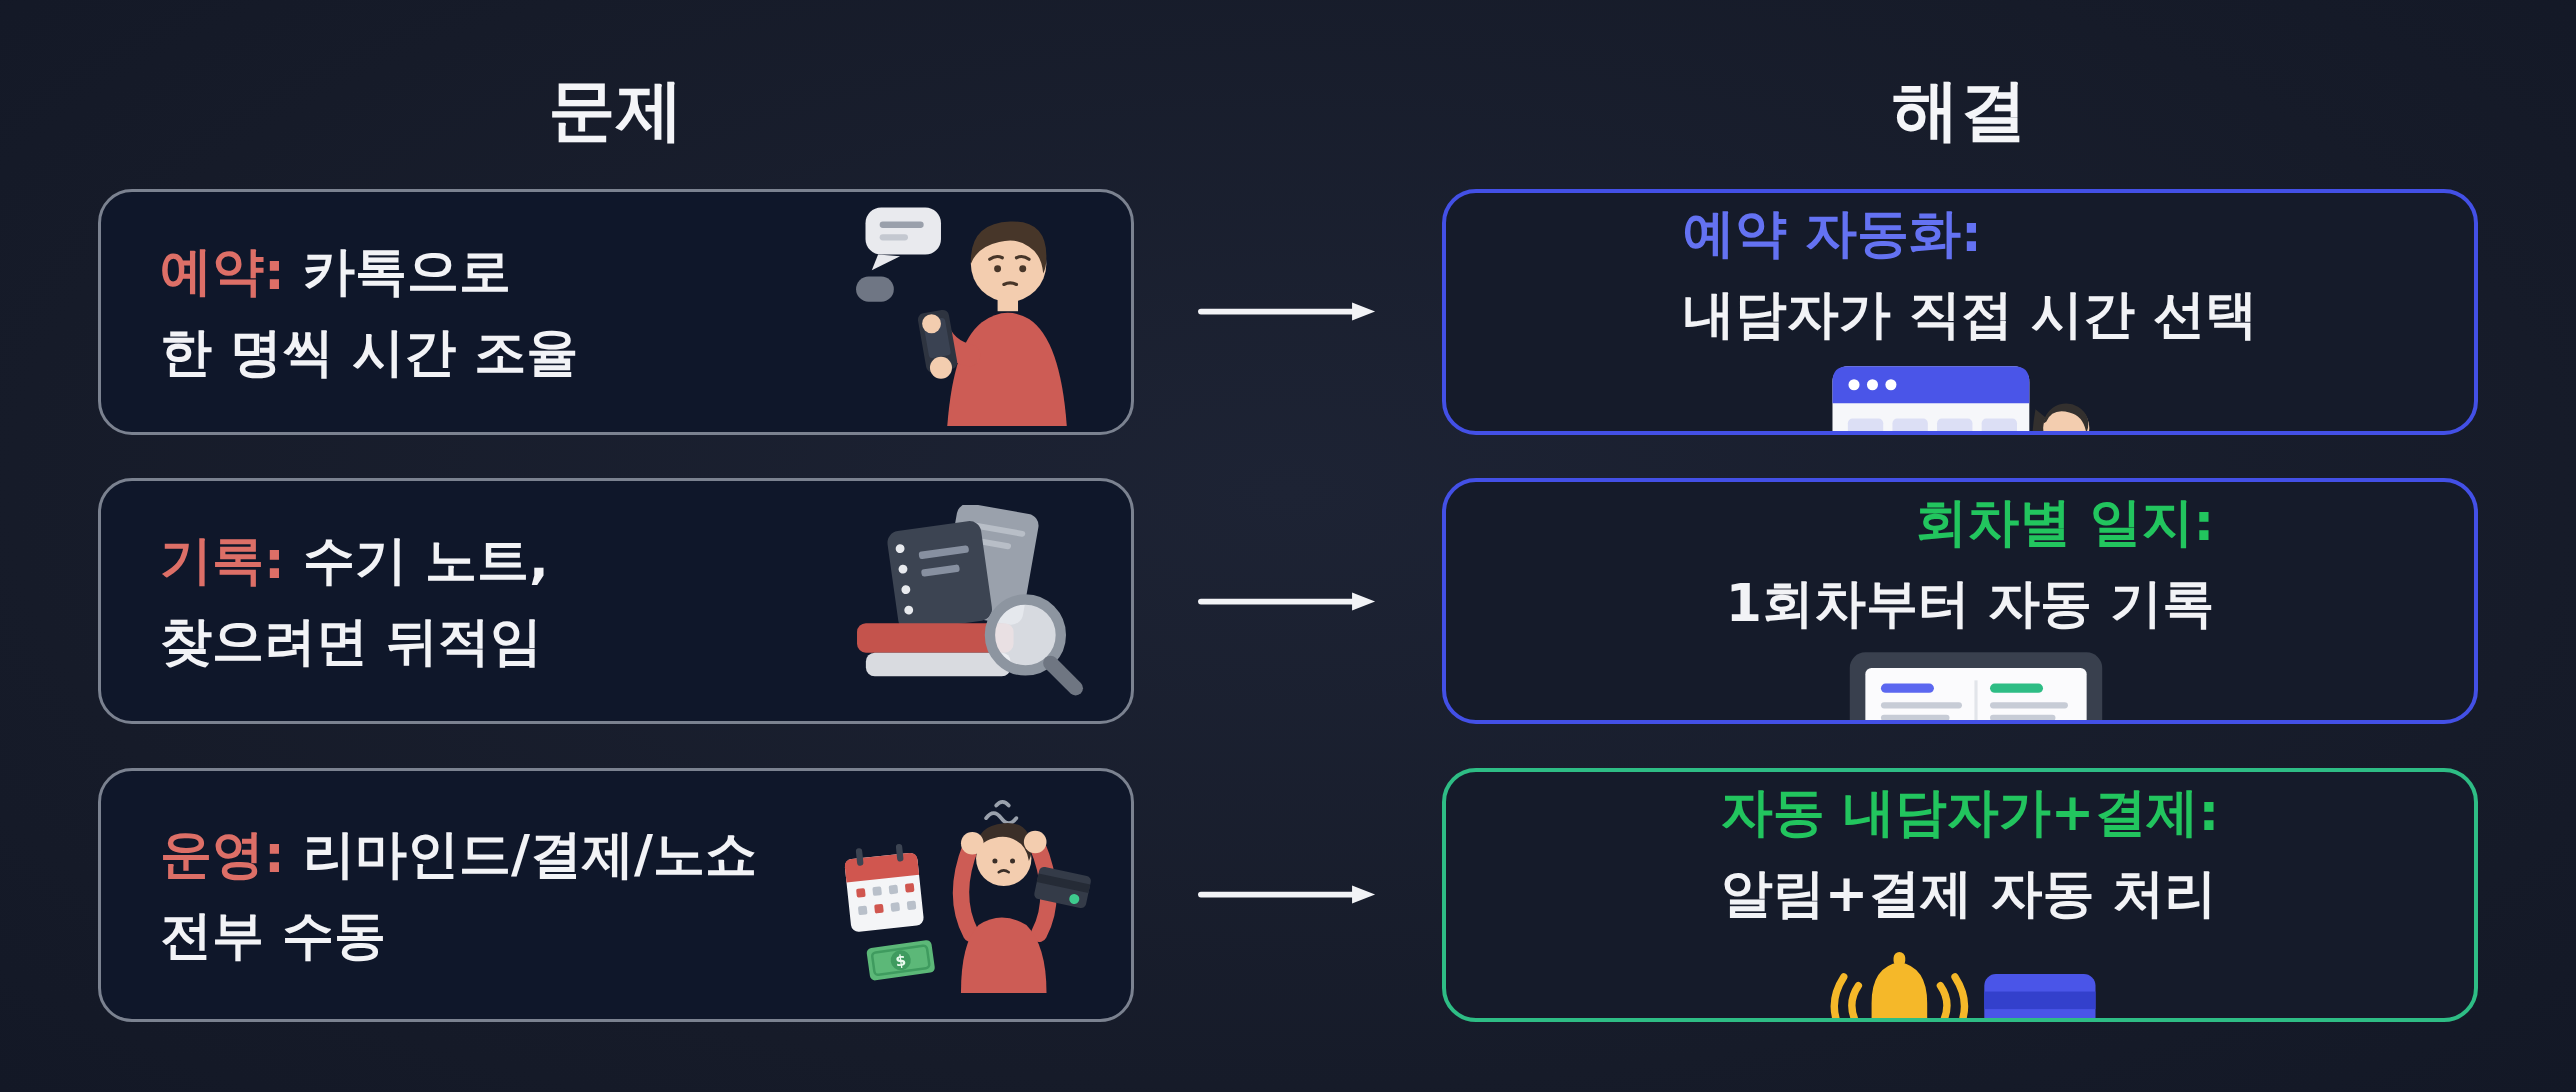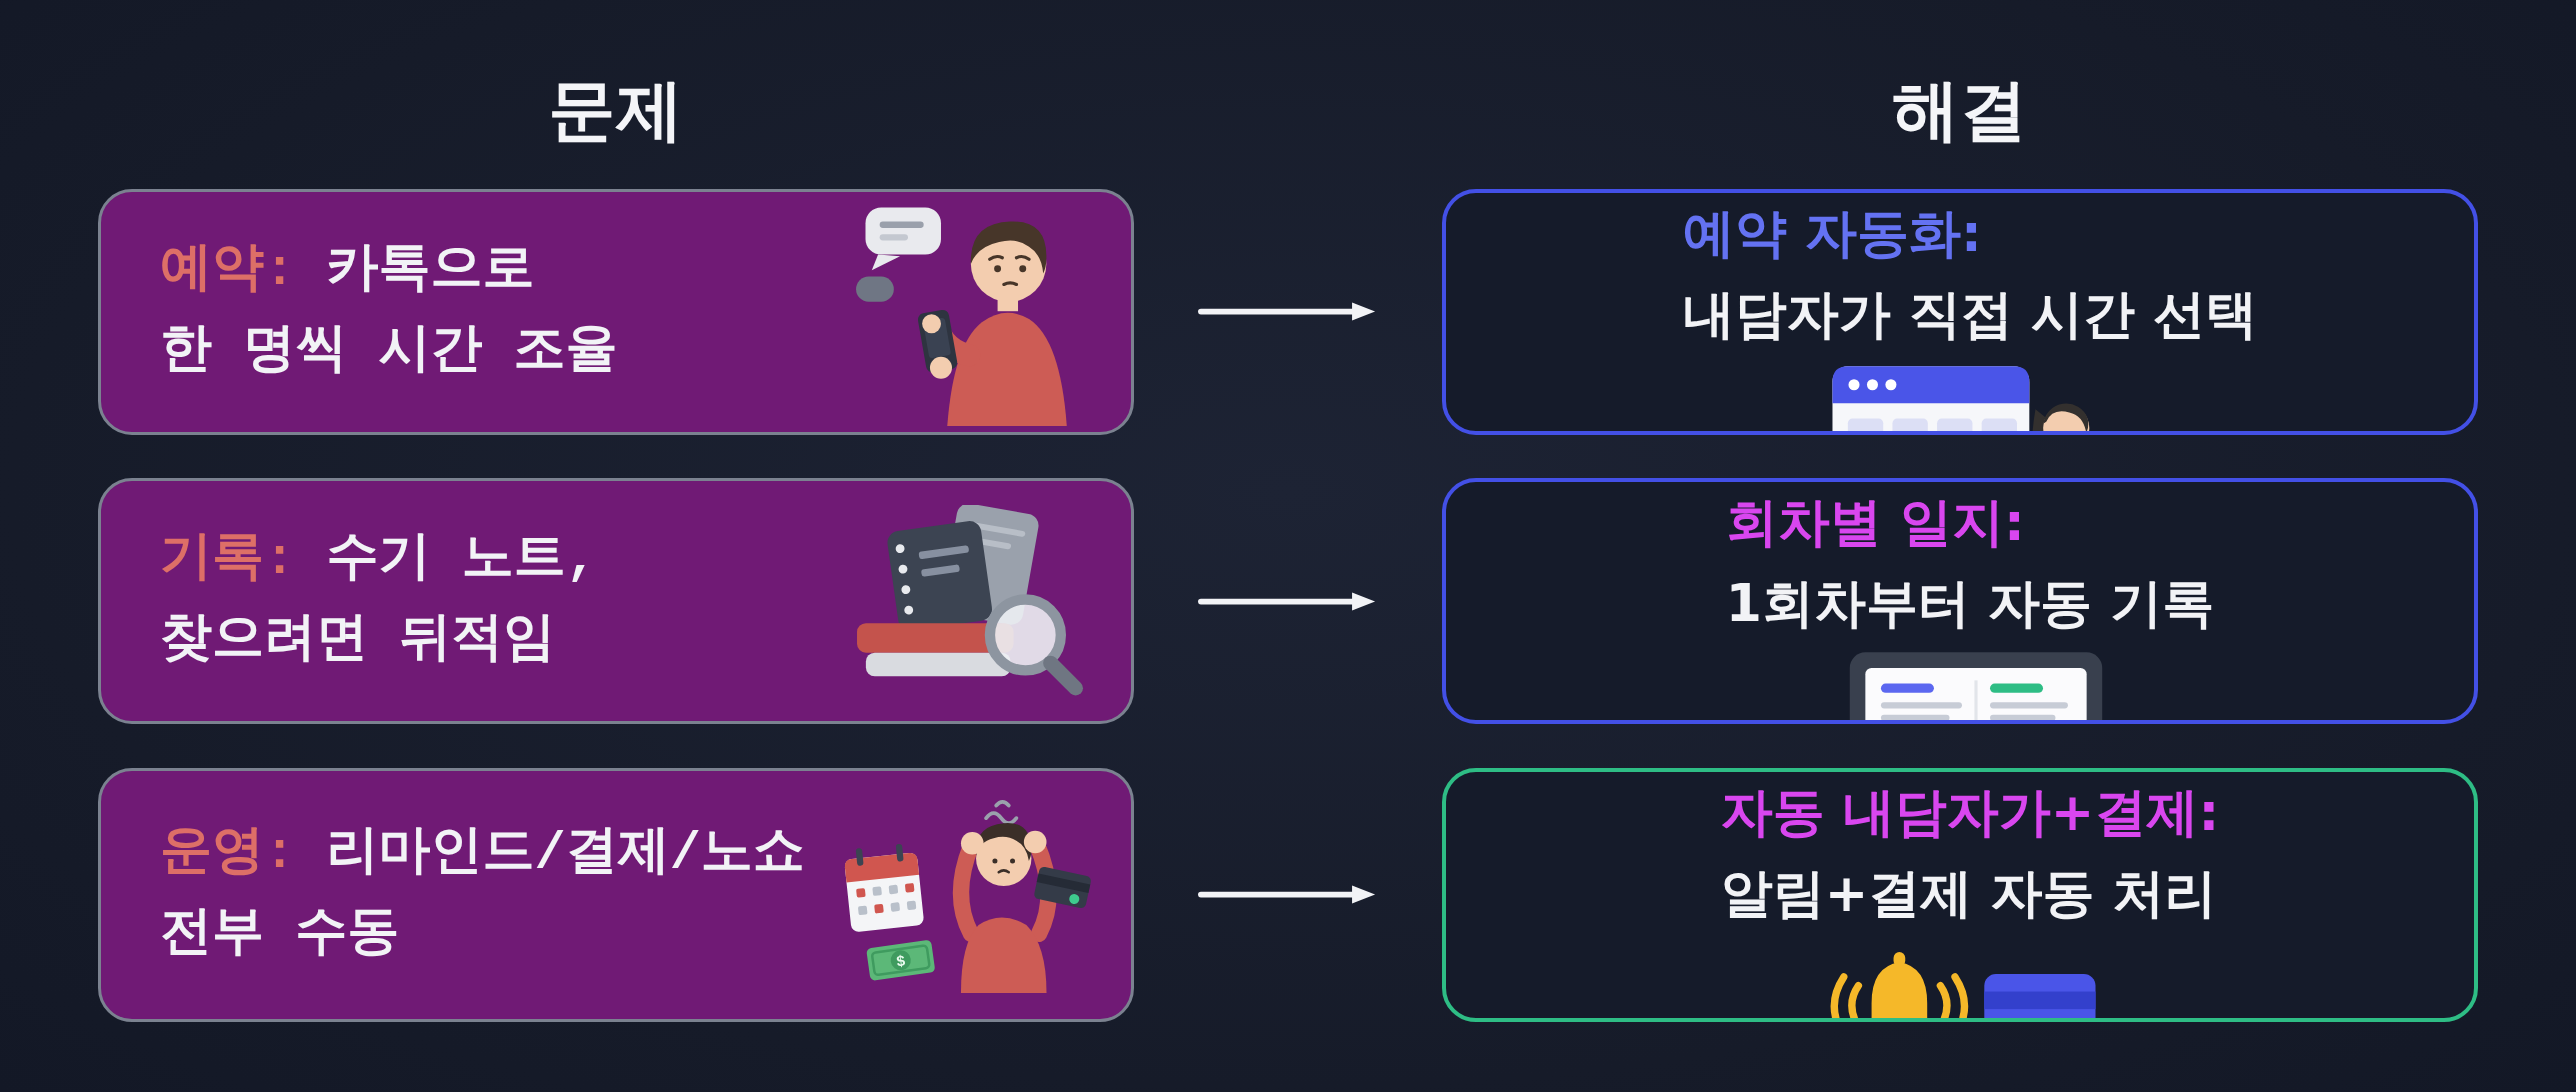--- a/index.html
+++ b/index.html
@@ -20,33 +20,33 @@
   .header-problem  { left:98px;  width:1036px; }
   .header-solution { left:1442px; width:1036px; }
 
   .card {
     position:absolute;
     display:flex; align-items:center;
     padding:0 39px 0 59px;
     border-radius:34px;
     overflow:hidden;
   }
-  .problem-card  { left:98px;  width:1036px; background:#701a75; border:3.3px solid #7b8290;font-family:Liberation Mono, monospace; }
+  .problem-card  { left:98px;  width:1036px; background:#0f172a; border:3.3px solid #7b8290; }
   .solution-card { left:1442px; width:1036px; background:#151b2a; border:4.9px solid;flex-direction:column; }
   .row1 { top:189px; height:246px; }
   .row2 { top:478px; height:246px; }
   .row3 { top:768px; height:254px; }
   .border-blue  { border-color:#4350e6; }
   .border-green { border-color:#2ebd85; }
 
   .card-text { flex:1 1 auto; min-width:0; font-size:52px; font-weight:700; line-height:1.55; }
   .card-text .line { white-space:nowrap; }
   .accent-problem { color:#dd6f67; }
   .accent-blue    { color:#6472f2; }
-  .accent-green   { color:#d946ef; }
+  .accent-green   { color:#22c55e;text-align:right; }
 
   .illus { flex:0 0 auto; margin-left:11.4px; display:flex; align-items:center; justify-content:center; }
 
   .arrow { position:absolute; left:1197px; width:182px; height:23px; }
   .arrow1 { top:300px; }
   .arrow2 { top:590px; }
   .arrow3 { top:883px; }
 </style>
 </head>
 <body>

